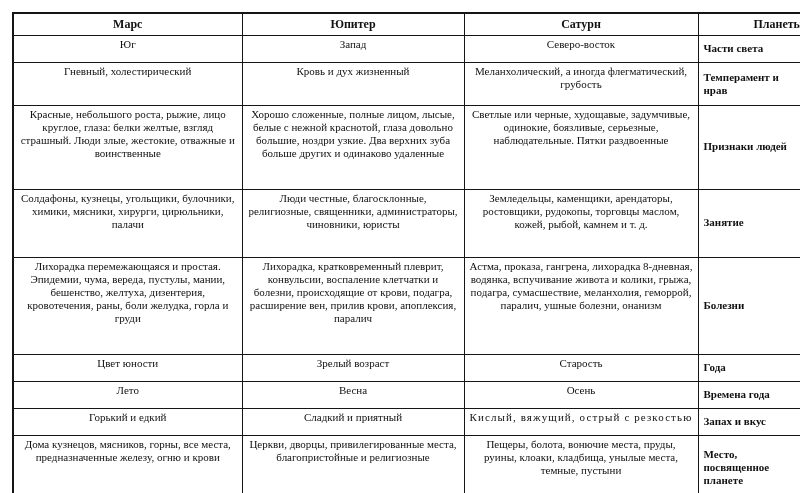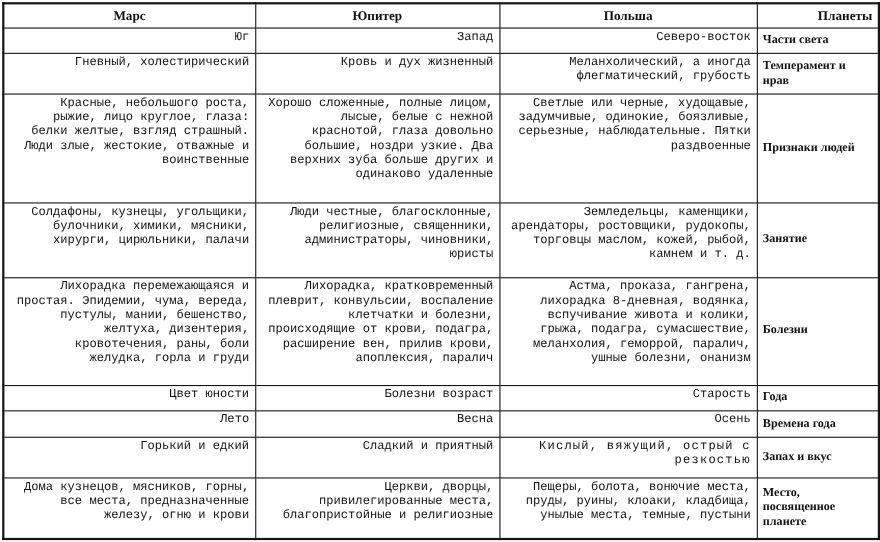--- a/index.html
+++ b/index.html
@@ -7,21 +7,21 @@
     padding: 0;
     background: #ffffff;
     font-family: "Liberation Serif", "DejaVu Serif", serif;
     color: #111111;
   }
   .page {
     width: 800px;
     height: 493px;
     background: #ffffff;
     box-sizing: border-box;
-    padding: 2px;
+    padding: 12px;
   }
   table.astro {
     border-collapse: collapse;
     table-layout: fixed;
     width: 796px;
     height: 489px;
     border: 2px solid #151515;
     background: #ffffff;
   }
   table.astro th, table.astro td {
@@ -40,22 +40,21 @@
     text-align: center;
     vertical-align: middle;
     height: 22px;
   }
   table.astro th.planets-head {
     text-align: right;
   }
   
   td.planet-cell {
     vertical-align: top;
-    text-align: right;
-    font-family: Liberation Mono, monospace;
+    text-align: center;
   }
   
   td.category-cell {
     vertical-align: middle;
     text-align: left;
     font-weight: bold;
     font-size: 11.5px;
     line-height: 13.5px;
   }
   
@@ -81,21 +80,21 @@
     <colgroup>
       <col style="width:229px">
       <col style="width:222px">
       <col style="width:234px">
       <col style="width:111px">
     </colgroup>
     <thead>
       <tr>
         <th>Марс</th>
         <th>Юпитер</th>
-        <th>Польша</th>
+        <th>Сатурн</th>
         <th class="planets-head">Планеты</th>
       </tr>
     </thead>
     <tbody>
       <tr class="h20">
         <td class="planet-cell">Юг</td>
         <td class="planet-cell">Запад</td>
         <td class="planet-cell">Северо-восток</td>
         <td class="category-cell">Части света</td>
       </tr>
@@ -118,21 +117,21 @@
         <td class="category-cell">Занятие</td>
       </tr>
       <tr class="h62">
         <td class="planet-cell">Лихорадка перемежающаяся и простая. Эпидемии, чума, вереда, пустулы, мании, бешенство, желтуха, дизентерия, кровотечения, раны, боли желудка, горла и груди</td>
         <td class="planet-cell">Лихорадка, кратковременный плеврит, конвульсии, воспаление клетчатки и болезни, происходящие от крови, подагра, расширение вен, прилив крови, апоплексия, паралич</td>
         <td class="planet-cell">Астма, проказа, гангрена, лихорадка 8-дневная, водянка, вспучивание живота и колики, грыжа, подагра, сумасшествие, меланхолия, геморрой, паралич, ушные болезни, онанизм</td>
         <td class="category-cell">Болезни</td>
       </tr>
       <tr class="h20">
         <td class="planet-cell">Цвет юности</td>
-        <td class="planet-cell">Болезни возраст</td>
+        <td class="planet-cell">Зрелый возраст</td>
         <td class="planet-cell">Старость</td>
         <td class="category-cell">Года</td>
       </tr>
       <tr class="h20">
         <td class="planet-cell">Лето</td>
         <td class="planet-cell">Весна</td>
         <td class="planet-cell">Осень</td>
         <td class="category-cell">Времена года</td>
       </tr>
       <tr class="h20">

